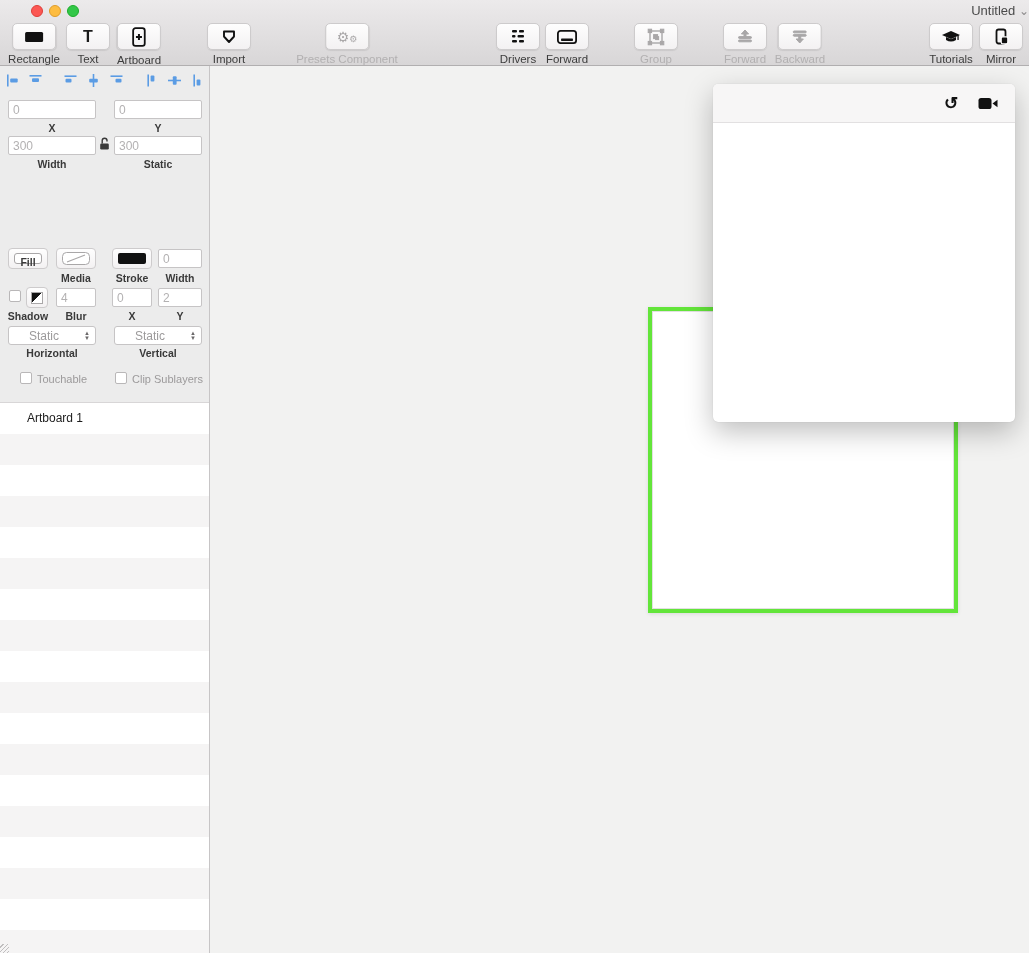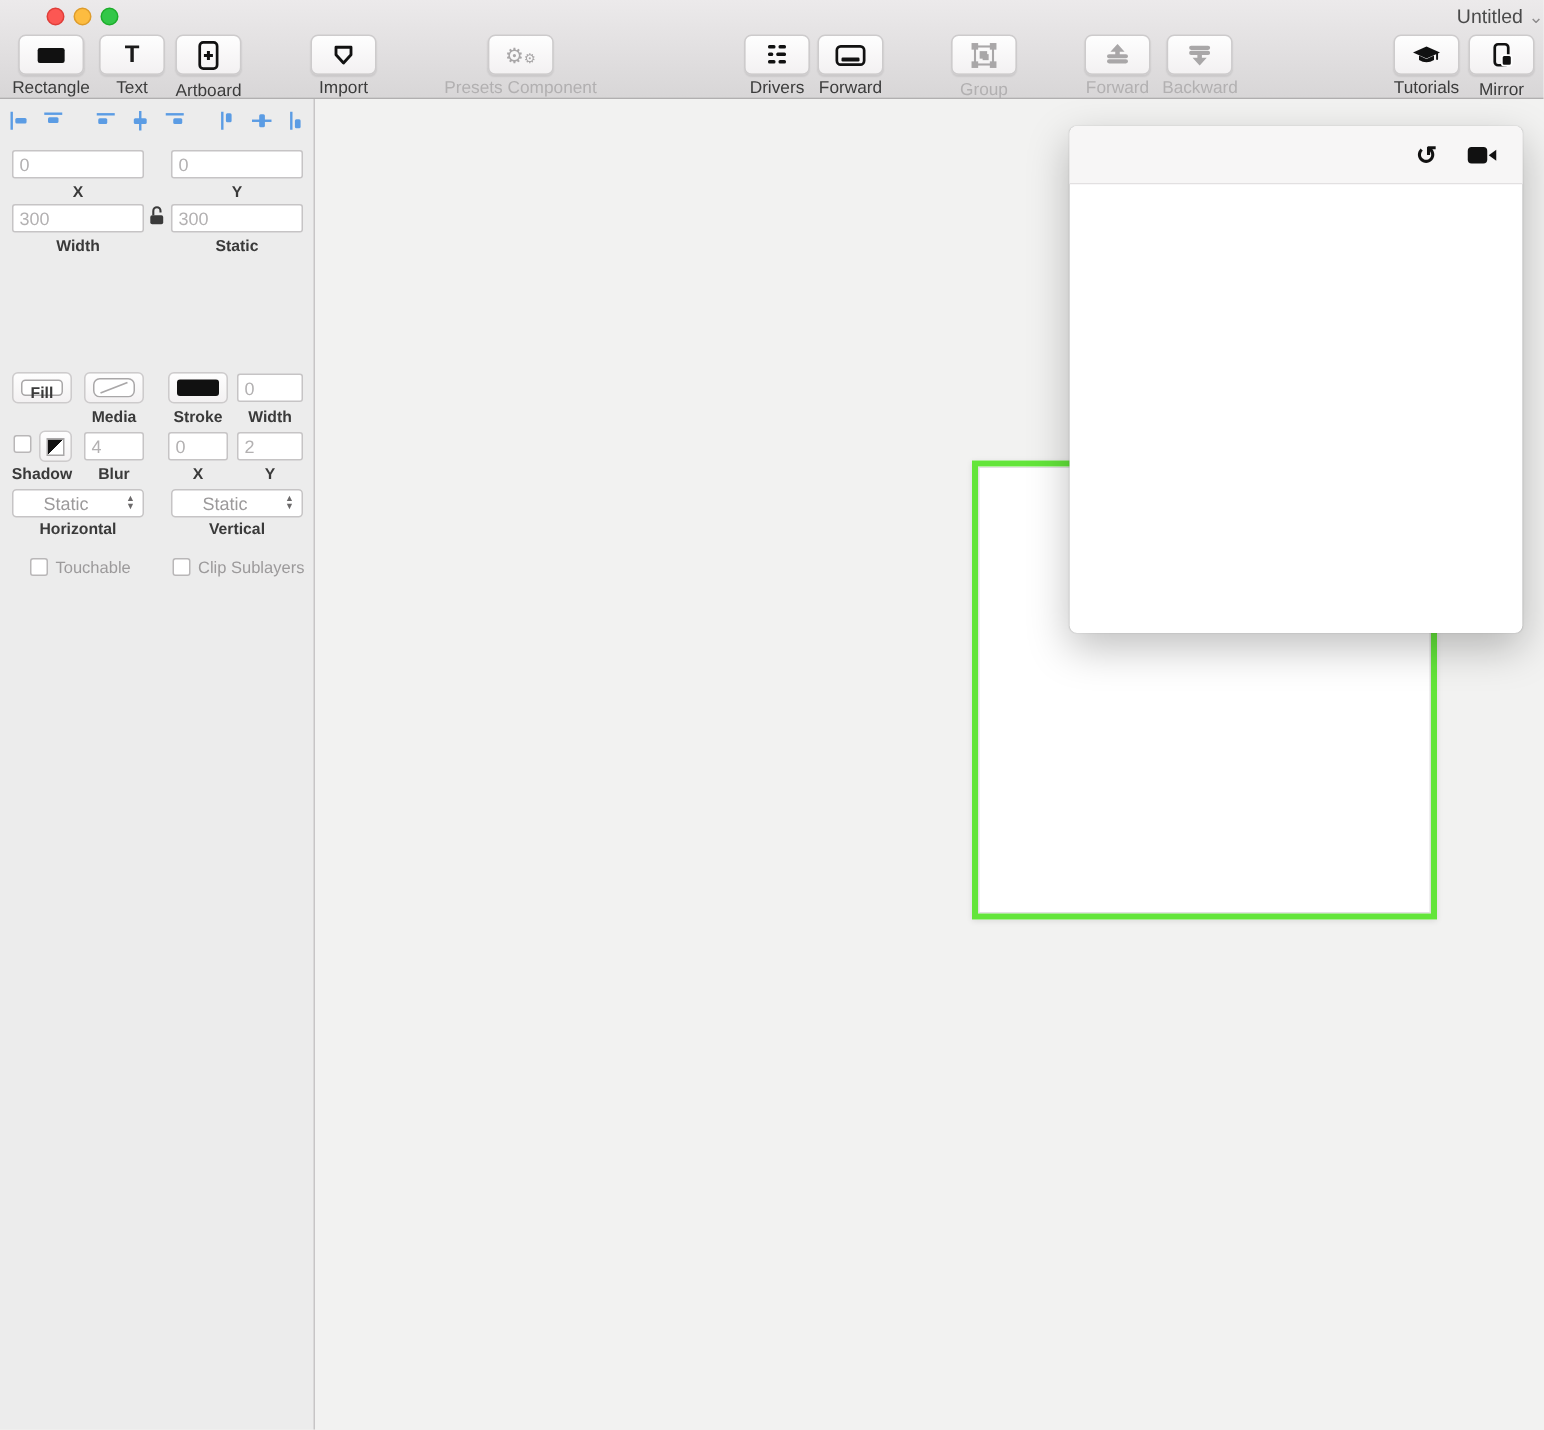--- a/index.html
+++ b/index.html
@@ -364,20 +364,27 @@
     </span>
   </div>
   <span class="glabel" style="left:8px; top:281px; width:88px;">Horizontal</span>
   <span class="glabel" style="left:114px; top:281px; width:88px;">Vertical</span>
 
   <span class="checkbox" style="left:20px; top:306px;"></span>
   <span class="opt-label" style="left:37px; top:307px;">Touchable</span>
   <span class="checkbox" style="left:115px; top:306px;"></span>
   <span class="opt-label" style="left:132px; top:307px;">Clip Sublayers</span>
 
+  <div class="layers">
+    <div class="layer-row">
+      <span>Artboard 1</span>
+    </div>
+    <div class="layer-stripes"></div>
+    <span class="resize-grip"></span>
+  </div>
 </div>
 
 <div class="canvas">
   <div class="artboard"></div>
 
   <div class="preview-panel">
     <div class="preview-header">
       <span class="ph-icon" style="right:52px; width:24px;">
         <span class="undo-glyph">↺</span>
       </span>

